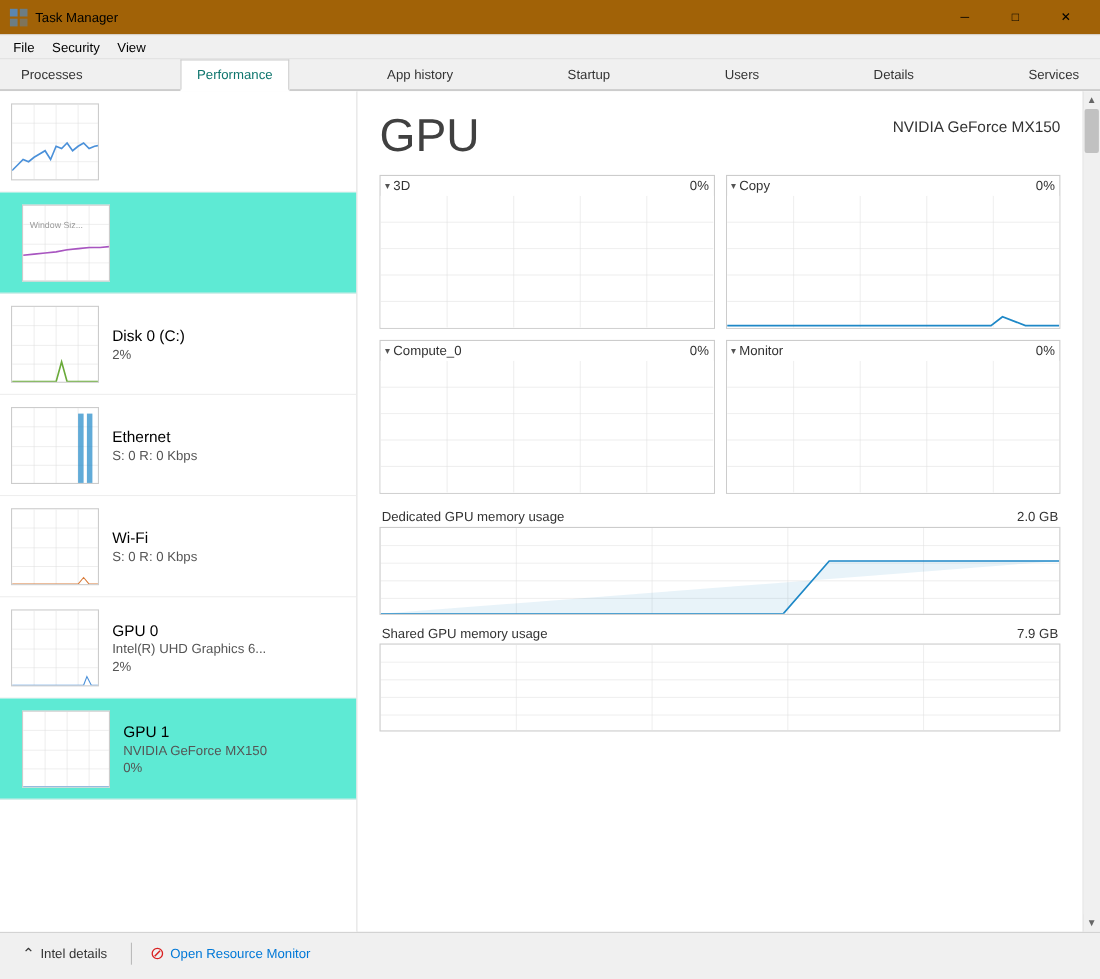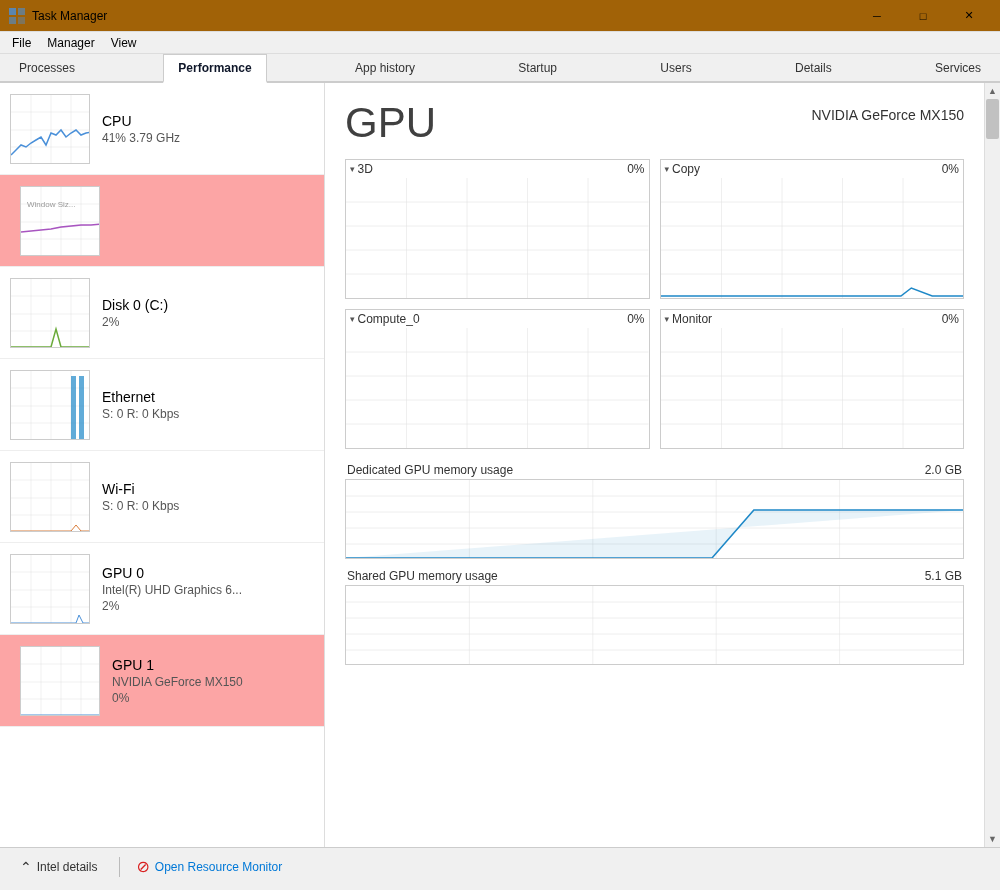--- a/index.html
+++ b/index.html
@@ -78,22 +78,22 @@
       cursor: pointer;
       border: 1px solid transparent;
       border-bottom: none;
       margin-bottom: -2px;
       color: #333;
     }
     .tab.active {
       background: #fff;
       border: 1px solid #ccc;
       border-bottom: 2px solid #fff;
-      font-weight: 700;
-      color: #0f172a;
+      font-weight: 400;
+      color: #0f766e;
     }
 
     
     .main {
       display: flex;
       height: calc(890px - 32px - 22px - 34px - 38px);
       background: #fff;
     }
 
     
@@ -104,21 +104,21 @@
       background: #fff;
     }
     .sidebar-item {
       display: flex;
       align-items: center;
       padding: 8px 10px;
       cursor: pointer;
       border-bottom: 1px solid #eee;
       height: 92px;
     }
-    .sidebar-item.active { background: #fca5a5; padding-left: 20px; }
+    .sidebar-item.active { background: #5eead4; padding-left: 20px; }
 
     .sidebar-graph {
       width: 80px;
       height: 70px;
       border: 1px solid #ccc;
       background: #fff;
       margin-right: 12px;
       flex-shrink: 0;
       position: relative;
       overflow: hidden;
@@ -315,21 +315,21 @@
   <span class="titlebar-title">Task Manager</span>
   <div class="titlebar-buttons">
     <button class="titlebar-btn">─</button>
     <button class="titlebar-btn">□</button>
     <button class="titlebar-btn close">✕</button>
   </div>
 </div>
 
 <div class="menubar">
   <span class="menubar-item">File</span>
-  <span class="menubar-item">Manager</span>
+  <span class="menubar-item">Security</span>
   <span class="menubar-item">View</span>
 </div>
 
 <div class="tabbar">
   <div class="tab">Processes</div>
   <div class="tab active">Performance</div>
   <div class="tab">App history</div>
   <div class="tab">Startup</div>
   <div class="tab">Users</div>
   <div class="tab">Details</div>
@@ -345,24 +345,20 @@
         <svg width="80" height="70" viewBox="0 0 80 70">
 
           <line x1="0" y1="17" x2="80" y2="17" class="grid-line"></line>
           <line x1="0" y1="35" x2="80" y2="35" class="grid-line"></line>
           <line x1="0" y1="52" x2="80" y2="52" class="grid-line"></line>
           <line x1="20" y1="0" x2="20" y2="70" class="grid-line"></line>
           <line x1="40" y1="0" x2="40" y2="70" class="grid-line"></line>
           <line x1="60" y1="0" x2="60" y2="70" class="grid-line"></line>
           <polyline class="cpu-sparkline" points="0,60 5,55 10,50 15,52 20,48 25,45 30,42 35,50 40,38 45,40 50,35 55,42 60,38 65,35 70,40 75,38 80,37"></polyline>
         </svg>
-      </div>
-      <div class="sidebar-info">
-        <div class="sidebar-name">CPU</div>
-        <div class="sidebar-stat">41%  3.79 GHz</div>
       </div>
     </div>
 
     <div class="sidebar-item active">
       <div class="sidebar-graph">
         <svg width="80" height="70" viewBox="0 0 80 70">
           <line x1="0" y1="17" x2="80" y2="17" class="grid-line"></line>
           <line x1="0" y1="35" x2="80" y2="35" class="grid-line"></line>
           <line x1="0" y1="52" x2="80" y2="52" class="grid-line"></line>
           <line x1="20" y1="0" x2="20" y2="70" class="grid-line"></line>
@@ -590,21 +586,21 @@
             <line x1="472" y1="0" x2="472" y2="80" class="grid-line"></line>
 
             <polyline style="stroke:#1e88c7;fill:rgba(30,136,199,0.1);stroke-width:1.5;" points="0,78 350,78 390,30 590,30"></polyline>
           </svg>
         </div>
       </div>
 
       <div class="full-chart-section">
         <div class="full-chart-header">
           <span>Shared GPU memory usage</span>
-          <span>5.1 GB</span>
+          <span>7.9 GB</span>
         </div>
         <div class="full-chart-area">
           <svg width="100%" height="80" viewBox="0 0 590 80" preserveAspectRatio="none">
             <line x1="0" y1="16" x2="590" y2="16" class="grid-line"></line>
             <line x1="0" y1="32" x2="590" y2="32" class="grid-line"></line>
             <line x1="0" y1="48" x2="590" y2="48" class="grid-line"></line>
             <line x1="0" y1="64" x2="590" y2="64" class="grid-line"></line>
             <line x1="118" y1="0" x2="118" y2="80" class="grid-line"></line>
             <line x1="236" y1="0" x2="236" y2="80" class="grid-line"></line>
             <line x1="354" y1="0" x2="354" y2="80" class="grid-line"></line>

